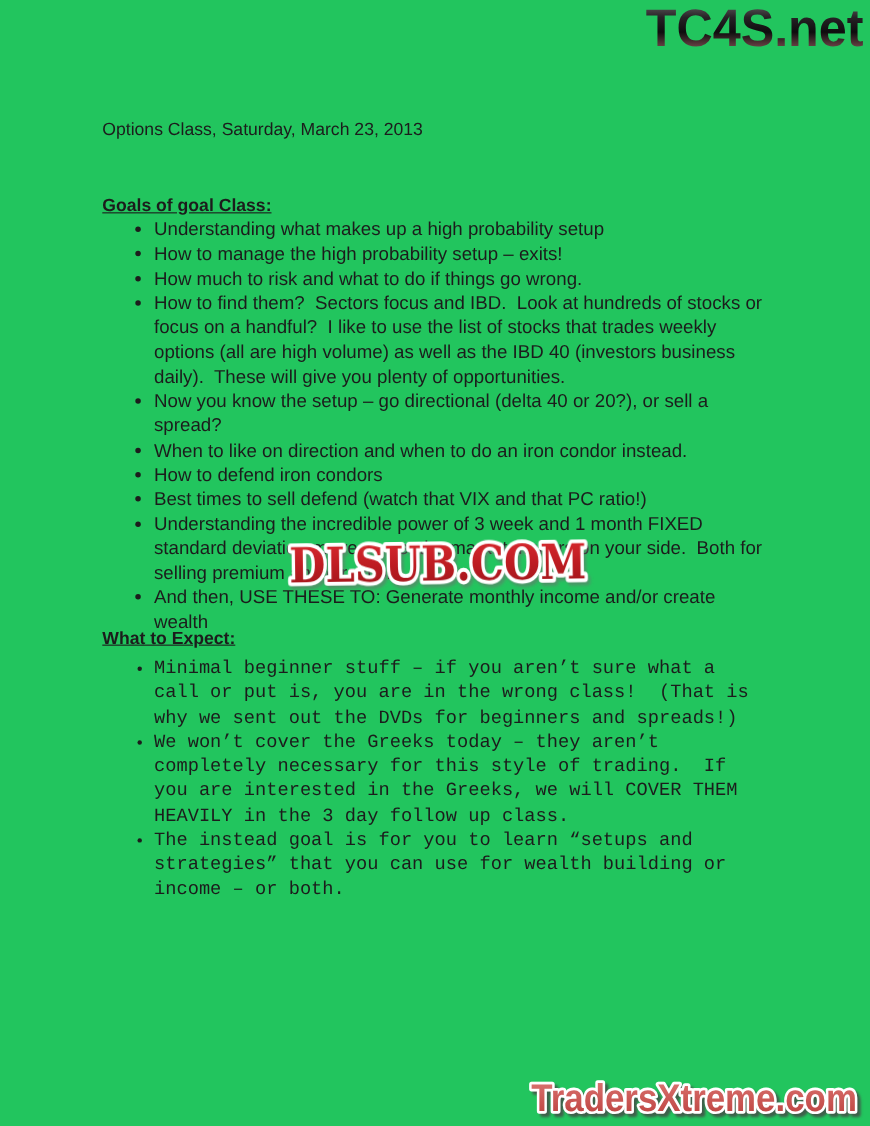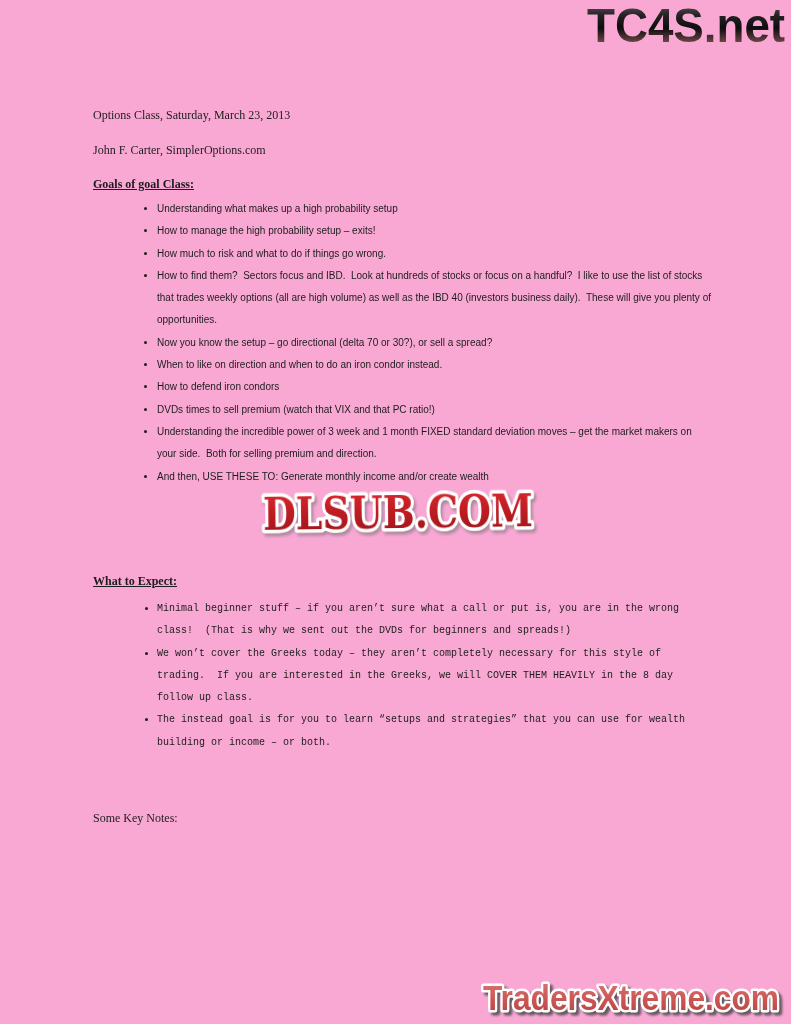--- a/index.html
+++ b/index.html
@@ -1,25 +1,25 @@
 <!DOCTYPE html>
 <html><head>
 <meta charset="utf-8">
 <style>
   html,body{margin:0;padding:0;}
   body{
     width:791px;height:1024px;background:#ffffff;position:relative;overflow:hidden;
     font-family:"Liberation Sans",sans-serif;color:#1c1c1c;
   }
-  .page{position:absolute;inset:0;background:#f9a8d4;}
-  .tline{position:absolute;left:93px;width:575px;font-size:12px;line-height:22.3px;white-space:pre-wrap;font-family:Liberation Serif, serif;}
+  .page{position:absolute;inset:0;background:#22c55e;}
+  .tline{position:absolute;left:93px;width:575px;font-size:16px;line-height:22.3px;white-space:pre-wrap;}
   .heading{font-weight:bold;text-decoration:underline;}
   ul.blist{
-    position:absolute;left:110px;margin:0;list-style:disc outside;
-    padding-left:47px;width:555px;font-size:10px;line-height:22.3px;
+    position:absolute;left:93px;margin:0;list-style:disc outside;
+    padding-left:47px;width:555px;font-size:17px;line-height:22.3px;
   }
   ul.blist li{white-space:pre-wrap;}
   #doc-title{top:92px;}
   #doc-author{top:127px;}
   #goals-heading{top:161px;}
   #goals-list{top:198px;}
   #expect-heading{top:553px;margin-top:17px;}
   #expect-list{top:598px;font-family:Liberation Mono, monospace;}
   #notes-heading{top:795px;}
   #notes-paragraph{top:838px;}
@@ -48,44 +48,42 @@
         <stop offset="30%" stop-color="#262225"></stop>
         <stop offset="55%" stop-color="#0e0d0e"></stop>
         <stop offset="78%" stop-color="#5f3d3f"></stop>
         <stop offset="100%" stop-color="#ac8a8c"></stop>
       </linearGradient>
     </defs>
     <text x="4" y="41" font-size="48" font-weight="bold" textLength="198" lengthAdjust="spacingAndGlyphs" fill="url(#tcgrad)">TC4S.net</text>
   </svg>
 
   <p class="tline" id="doc-title">Options Class, Saturday, March 23, 2013</p>
-  <p class="tline" id="doc-author">John F. Carter, SimplerOptions.com</p>
 
   <p class="tline heading" id="goals-heading">Goals of goal Class:</p>
   <ul class="blist" id="goals-list">
     <li>Understanding what makes up a high probability setup</li>
     <li>How to manage the high probability setup – exits!</li>
     <li>How much to risk and what to do if things go wrong.</li>
     <li>How to find them?  Sectors focus and IBD.  Look at hundreds of stocks or focus on a handful?  I like to use the list of stocks that trades weekly options (all are high volume) as well as the IBD 40 (investors business daily).  These will give you plenty of opportunities.</li>
-    <li>Now you know the setup – go directional (delta 70 or 30?), or sell a spread?</li>
+    <li>Now you know the setup – go directional (delta 40 or 20?), or sell a spread?</li>
     <li>When to like on direction and when to do an iron condor instead.</li>
     <li>How to defend iron condors</li>
-    <li>DVDs times to sell premium (watch that VIX and that PC ratio!)</li>
+    <li>Best times to sell defend (watch that VIX and that PC ratio!)</li>
     <li>Understanding the incredible power of 3 week and 1 month FIXED standard deviation moves – get the market makers on your side.  Both for selling premium and direction.</li>
     <li>And then, USE THESE TO: Generate monthly income and/or create wealth</li>
   </ul>
 
   <p class="tline heading" id="expect-heading">What to Expect:</p>
   <ul class="blist" id="expect-list">
     <li>Minimal beginner stuff – if you aren’t sure what a call or put is, you are in the wrong class!  (That is why we sent out the DVDs for beginners and spreads!)</li>
-    <li>We won’t cover the Greeks today – they aren’t completely necessary for this style of trading.  If you are interested in the Greeks, we will COVER THEM HEAVILY in the 8 day follow up class.</li>
+    <li>We won’t cover the Greeks today – they aren’t completely necessary for this style of trading.  If you are interested in the Greeks, we will COVER THEM HEAVILY in the 3 day follow up class.</li>
     <li>The instead goal is for you to learn “setups and strategies” that you can use for wealth building or income – or both.</li>
   </ul>
 
-  <p class="tline" id="notes-heading">Some Key Notes:</p>
 
   <svg id="dlsub-stamp" width="296" height="58" viewBox="0 0 296 58">
     <defs>
       <linearGradient id="redgrad" x1="0" y1="0" x2="0" y2="1">
         <stop offset="0%" stop-color="#da2a30"></stop>
         <stop offset="45%" stop-color="#c01d23"></stop>
         <stop offset="100%" stop-color="#9a1318"></stop>
       </linearGradient>
     </defs>
     <text x="13" y="44" font-size="44" font-weight="bold" textLength="270" lengthAdjust="spacingAndGlyphs" fill="url(#redgrad)" stroke="#ffffff" stroke-width="7" style="paint-order:stroke;stroke-linejoin:round;">DLSUB.COM</text>

